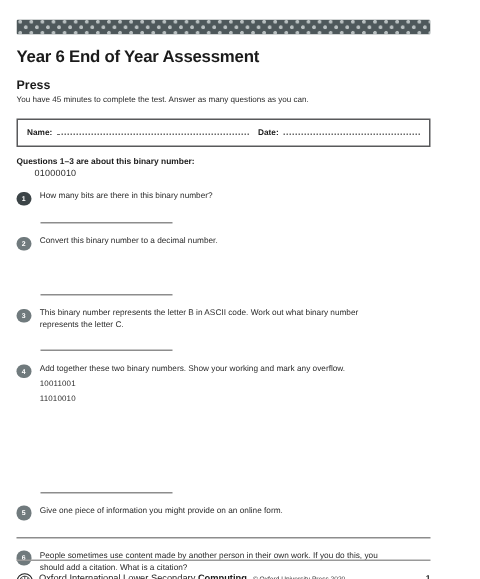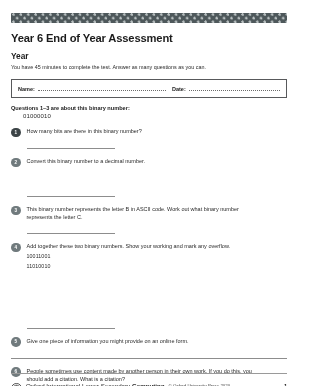--- a/index.html
+++ b/index.html
@@ -196,21 +196,21 @@
   }
 </style>
 </head>
 <body>
 
 <div class="page">
 
   <div class="header-band"></div>
 
   <h1 class="doc-title">Year 6 End of Year Assessment</h1>
-  <h2 class="section-title">Year</h2>
+  <h2 class="section-title">Press</h2>
   <p class="intro">You have 45 minutes to complete the test. Answer as many questions as you can.</p>
 
   <div class="namebox">
     <div class="fld name-fld">
       <span>Name:</span>
       <span class="rule"></span>
     </div>
     <div class="fld date-fld">
       <span>Date:</span>
       <span class="rule"></span>

